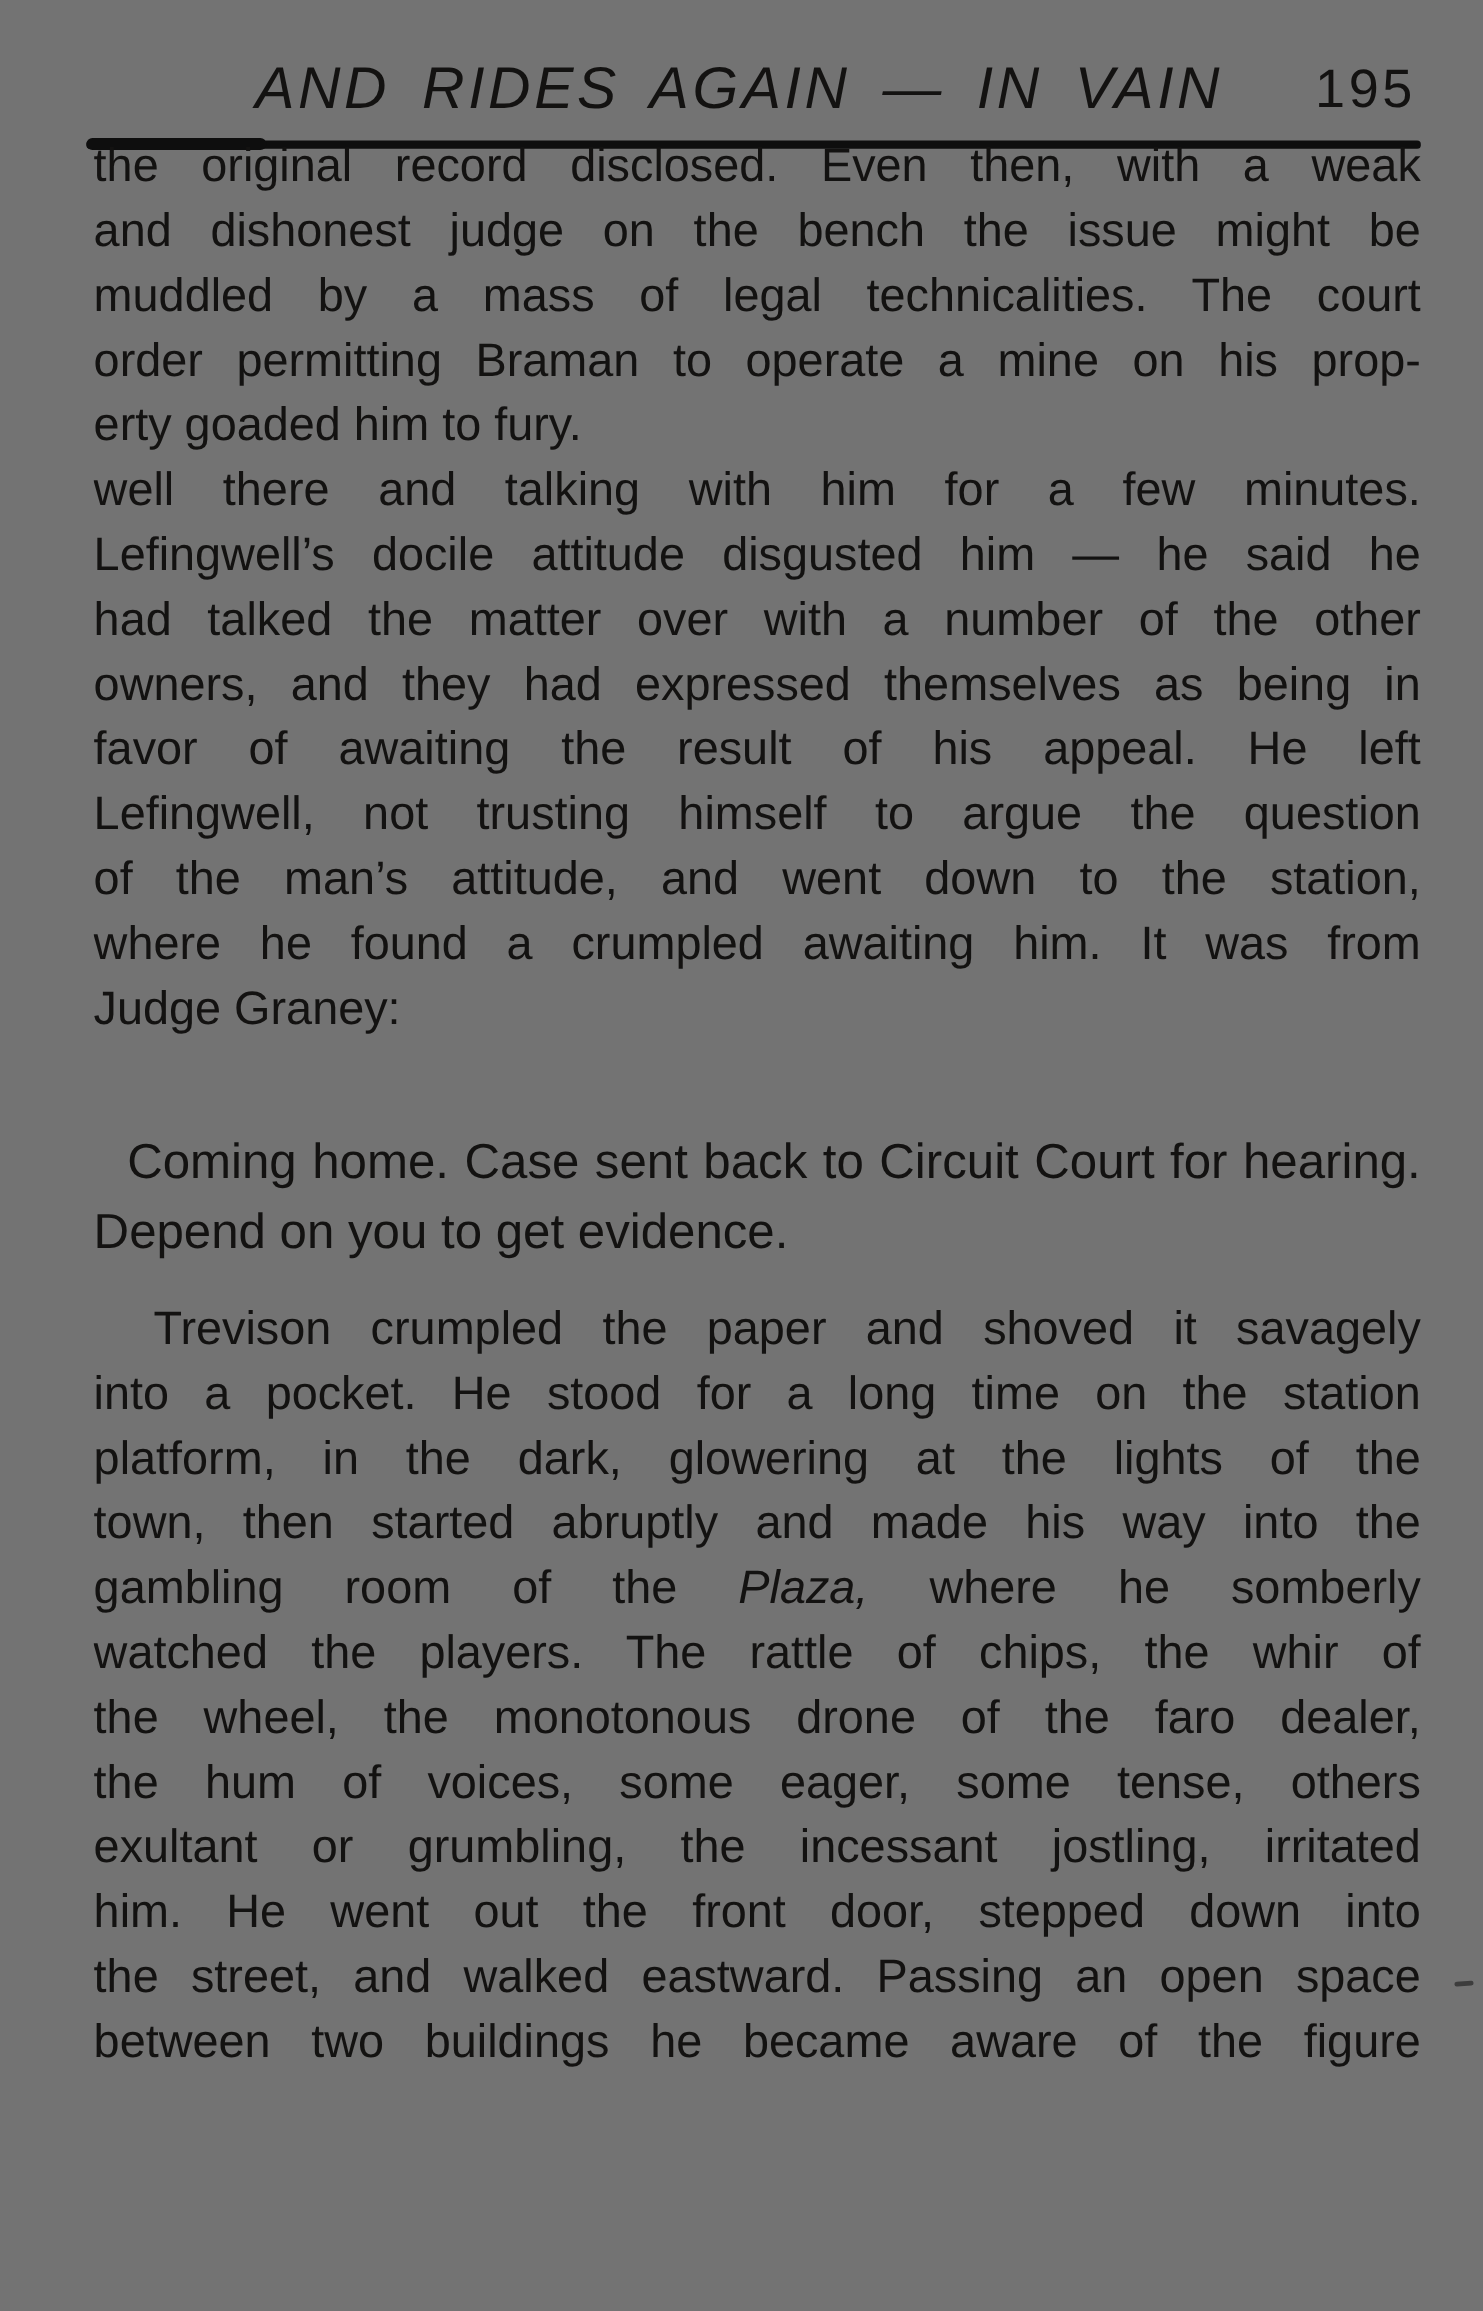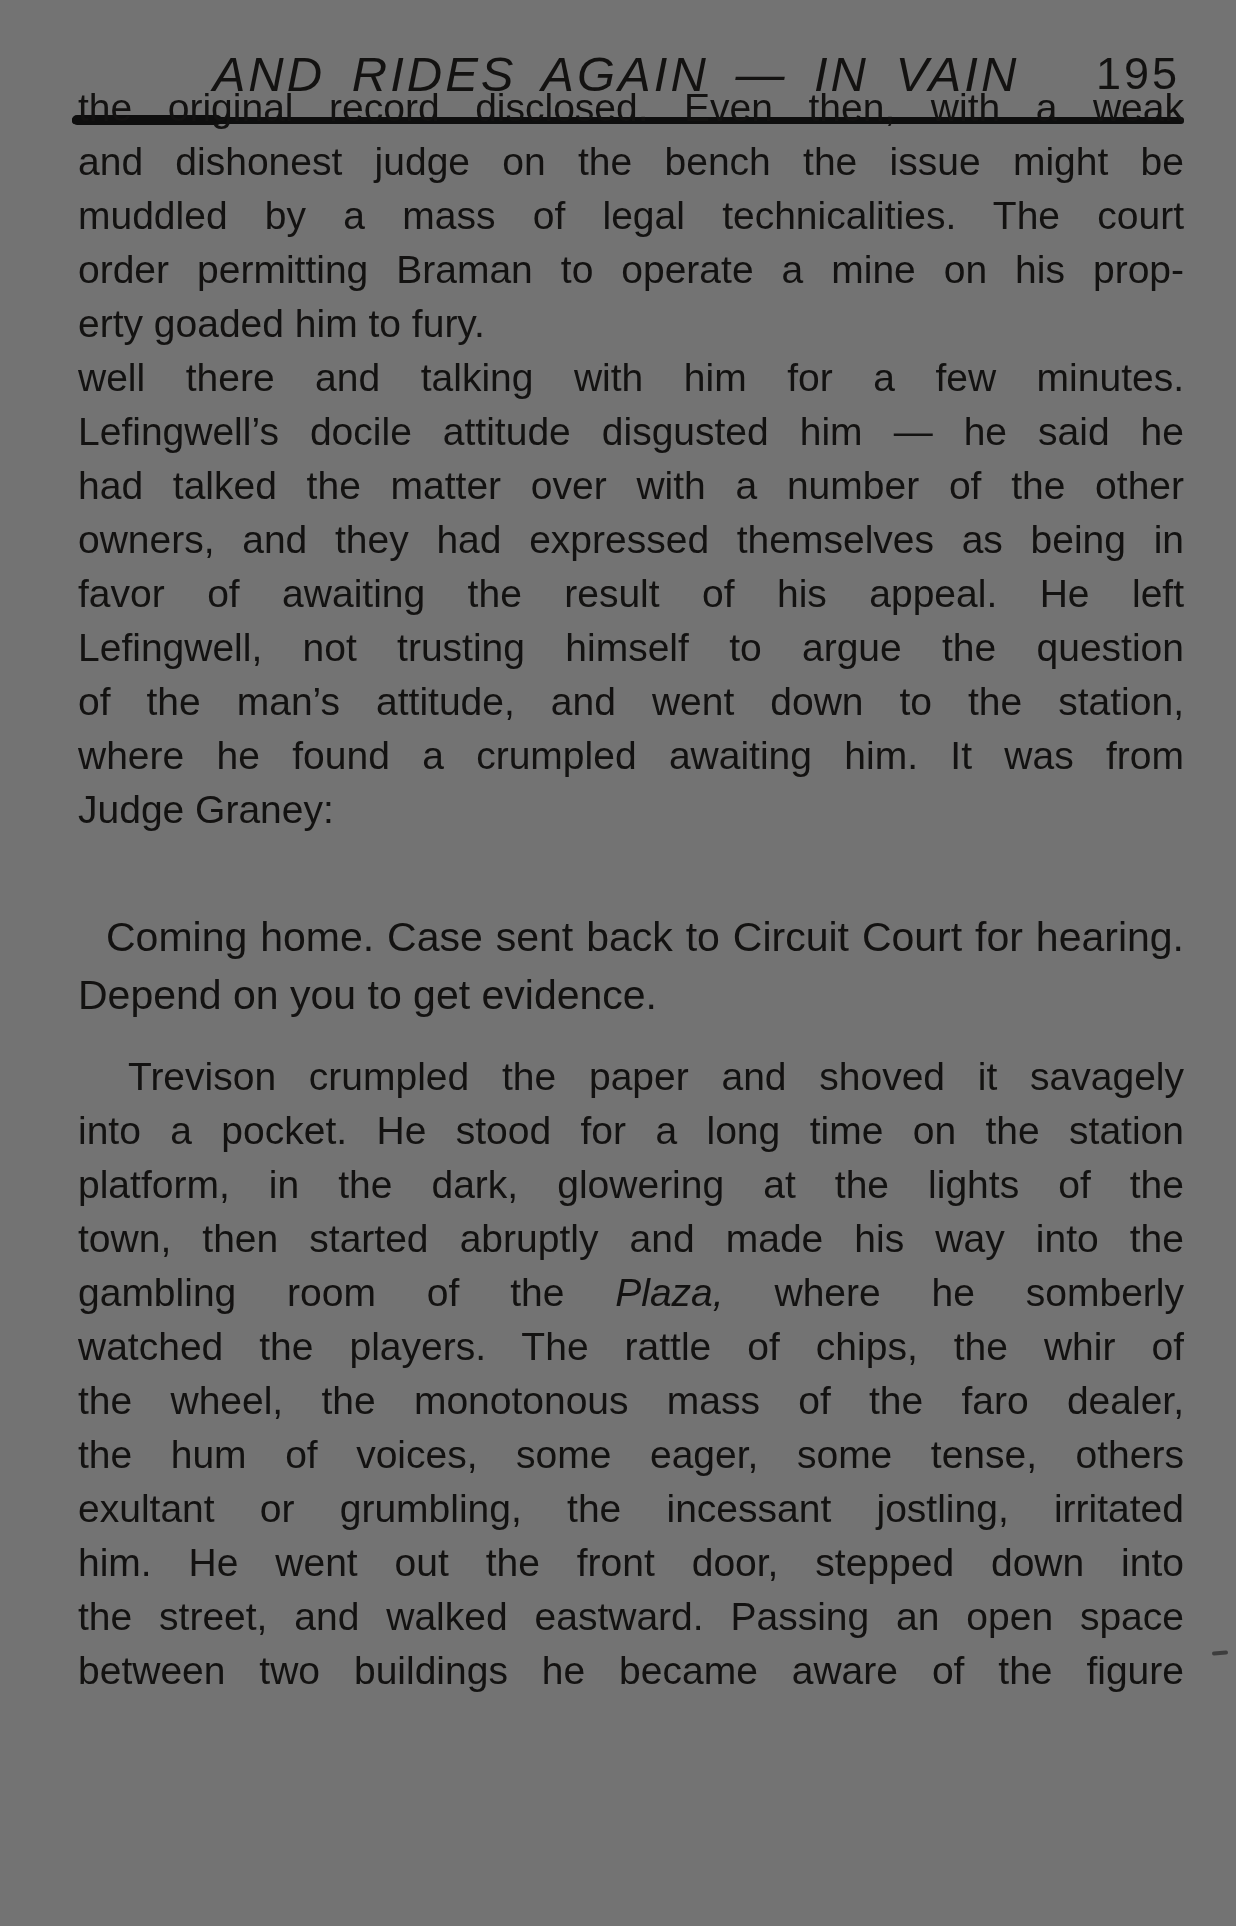--- a/index.html
+++ b/index.html
@@ -63,21 +63,21 @@
     background: #0e0e0e;
     border-radius: 5px;
   }
 
   
   .text-column {
     position: absolute;
     left: 78px;
     top: 0;
     width: 1106px;
-    padding-top: 81px;
+    padding-top: 112px;
   }
   .block { margin: 0; }
   .block.telegram { margin-top: 71px; margin-bottom: 26px; }
 
   .line {
     height: 54px;
     line-height: 54px;
     font-size: 39px;
     overflow: hidden;
   }
@@ -138,21 +138,21 @@
         <div class="line justify indent"><span>Coming home. Case sent back to Circuit Court for hearing.</span></div>
         <div class="line left"><span>Depend on you to get evidence.</span></div>
       </section>
       <section class="block body">
         <div class="line justify indent"><span>Trevison crumpled the paper and shoved it savagely</span></div>
         <div class="line justify"><span>into a pocket. He stood for a long time on the station</span></div>
         <div class="line justify"><span>platform, in the dark, glowering at the lights of the</span></div>
         <div class="line justify"><span>town, then started abruptly and made his way into the</span></div>
         <div class="line justify"><span>gambling room of the </span><span class="italic">Plaza,</span><span> where he somberly</span></div>
         <div class="line justify"><span>watched the players. The rattle of chips, the whir of</span></div>
-        <div class="line justify"><span>the wheel, the monotonous mass of the faro dealer,</span></div>
+        <div class="line justify"><span>the wheel, the monotonous drone of the faro dealer,</span></div>
         <div class="line justify"><span>the hum of voices, some eager, some tense, others</span></div>
         <div class="line justify"><span>exultant or grumbling, the incessant jostling, irritated</span></div>
         <div class="line justify"><span>him. He went out the front door, stepped down into</span></div>
         <div class="line justify"><span>the street, and walked eastward. Passing an open space</span></div>
         <div class="line justify"><span>between two buildings he became aware of the figure</span></div>
       </section>
     </main>
 
   <div class="artifact-dash"></div>
 </div>

